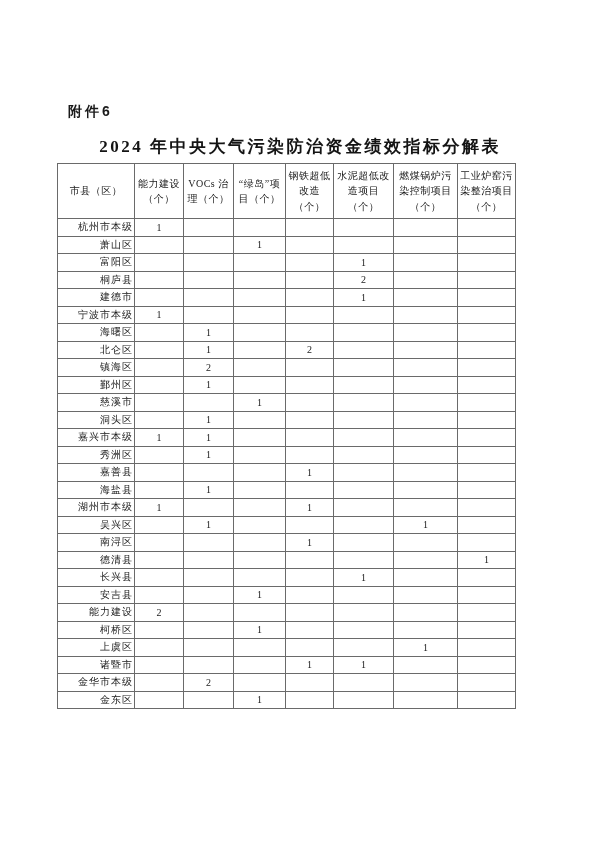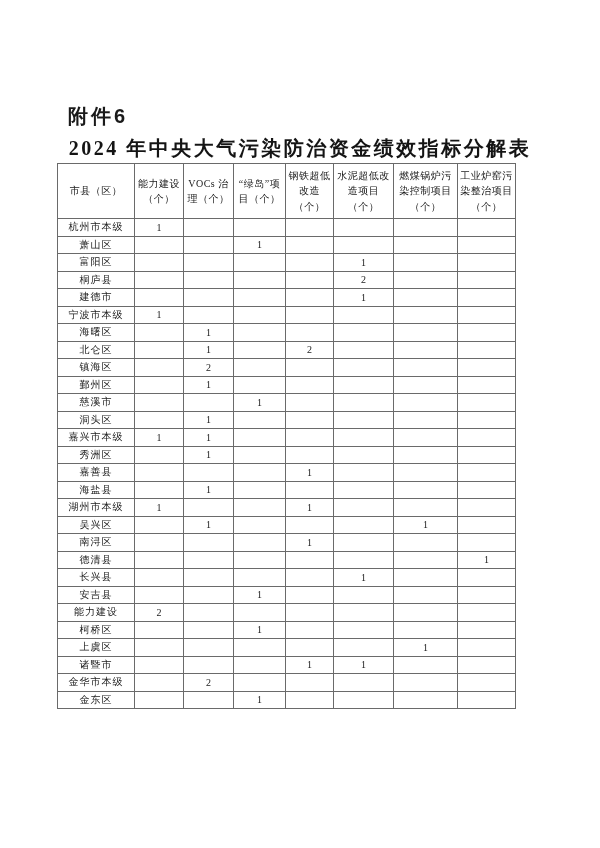--- a/index.html
+++ b/index.html
@@ -13,33 +13,33 @@
     position: relative;
     width: 600px;
     height: 848px;
     background: #ffffff;
     overflow: hidden;
   }
   .attachment {
     position: absolute;
     left: 68px;
     top: 103px;
-    font-size: 20px;
+    font-size: 14px;
     font-weight: bold;
     letter-spacing: 3px;
     font-family: "Liberation Sans", "DejaVu Sans", sans-serif;
     color: #1a1a1a;
   }
   .title {
     position: absolute;
     top: 135px;
     left: 0;
     width: 100%;
     text-align: center;
-    font-size: 20px;
+    font-size: 17px;
     font-weight: bold;
     letter-spacing: 2.5px;
     color: #141414;
     white-space: nowrap;
   }
   table.alloc {
     position: absolute;
     left: 57px;
     top: 163px;
     width: 458px;
@@ -67,20 +67,21 @@
     word-break: break-all;
   }
   table.alloc tbody td {
     height: 16.5px;
     font-size: 10px;
     padding: 0 1px;
     color: #1a1a1a;
   }
   table.alloc tbody td.region {
     letter-spacing: 1px;
+    text-align: right;
   }
 </style>
 </head>
 <body>
 
 <div class="page">
 
   <div class="attachment">附件6</div>
 
   <div class="title">2024 年中央大气污染防治资金绩效指标分解表</div>

